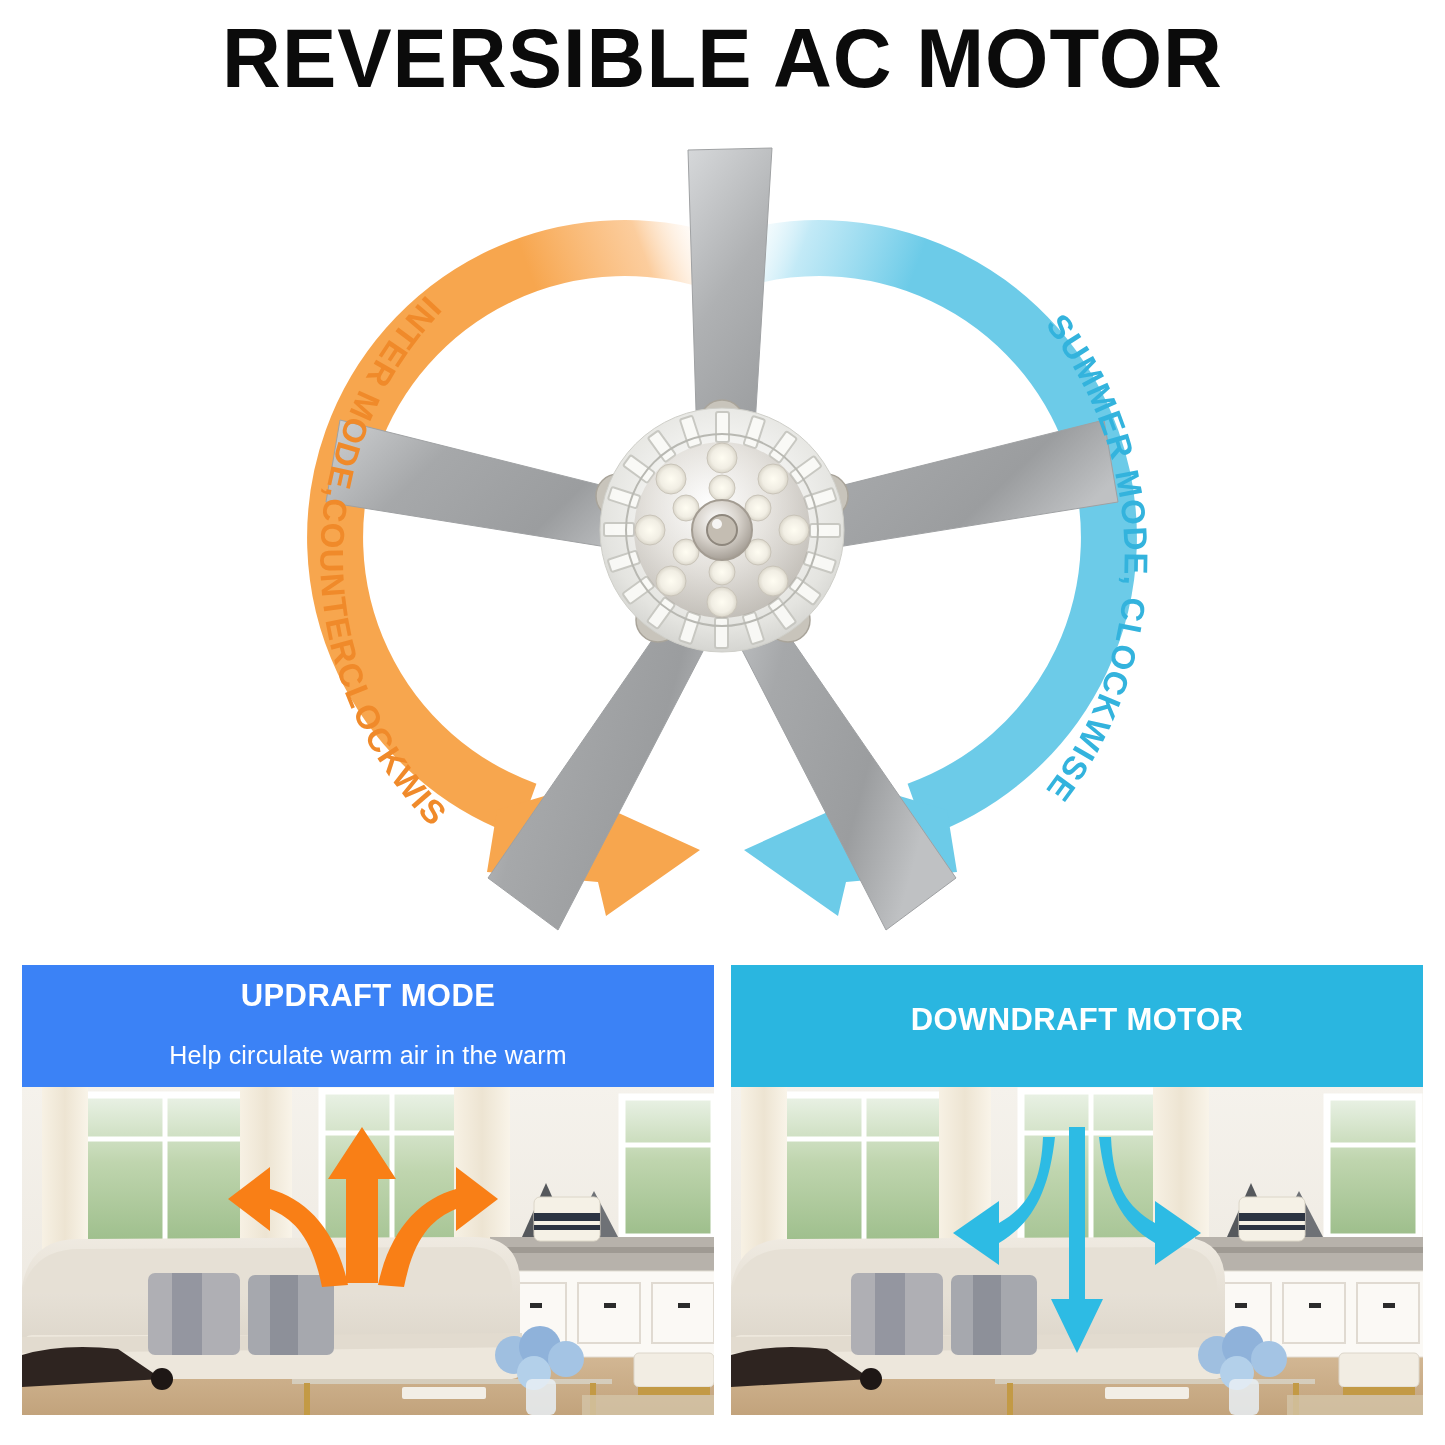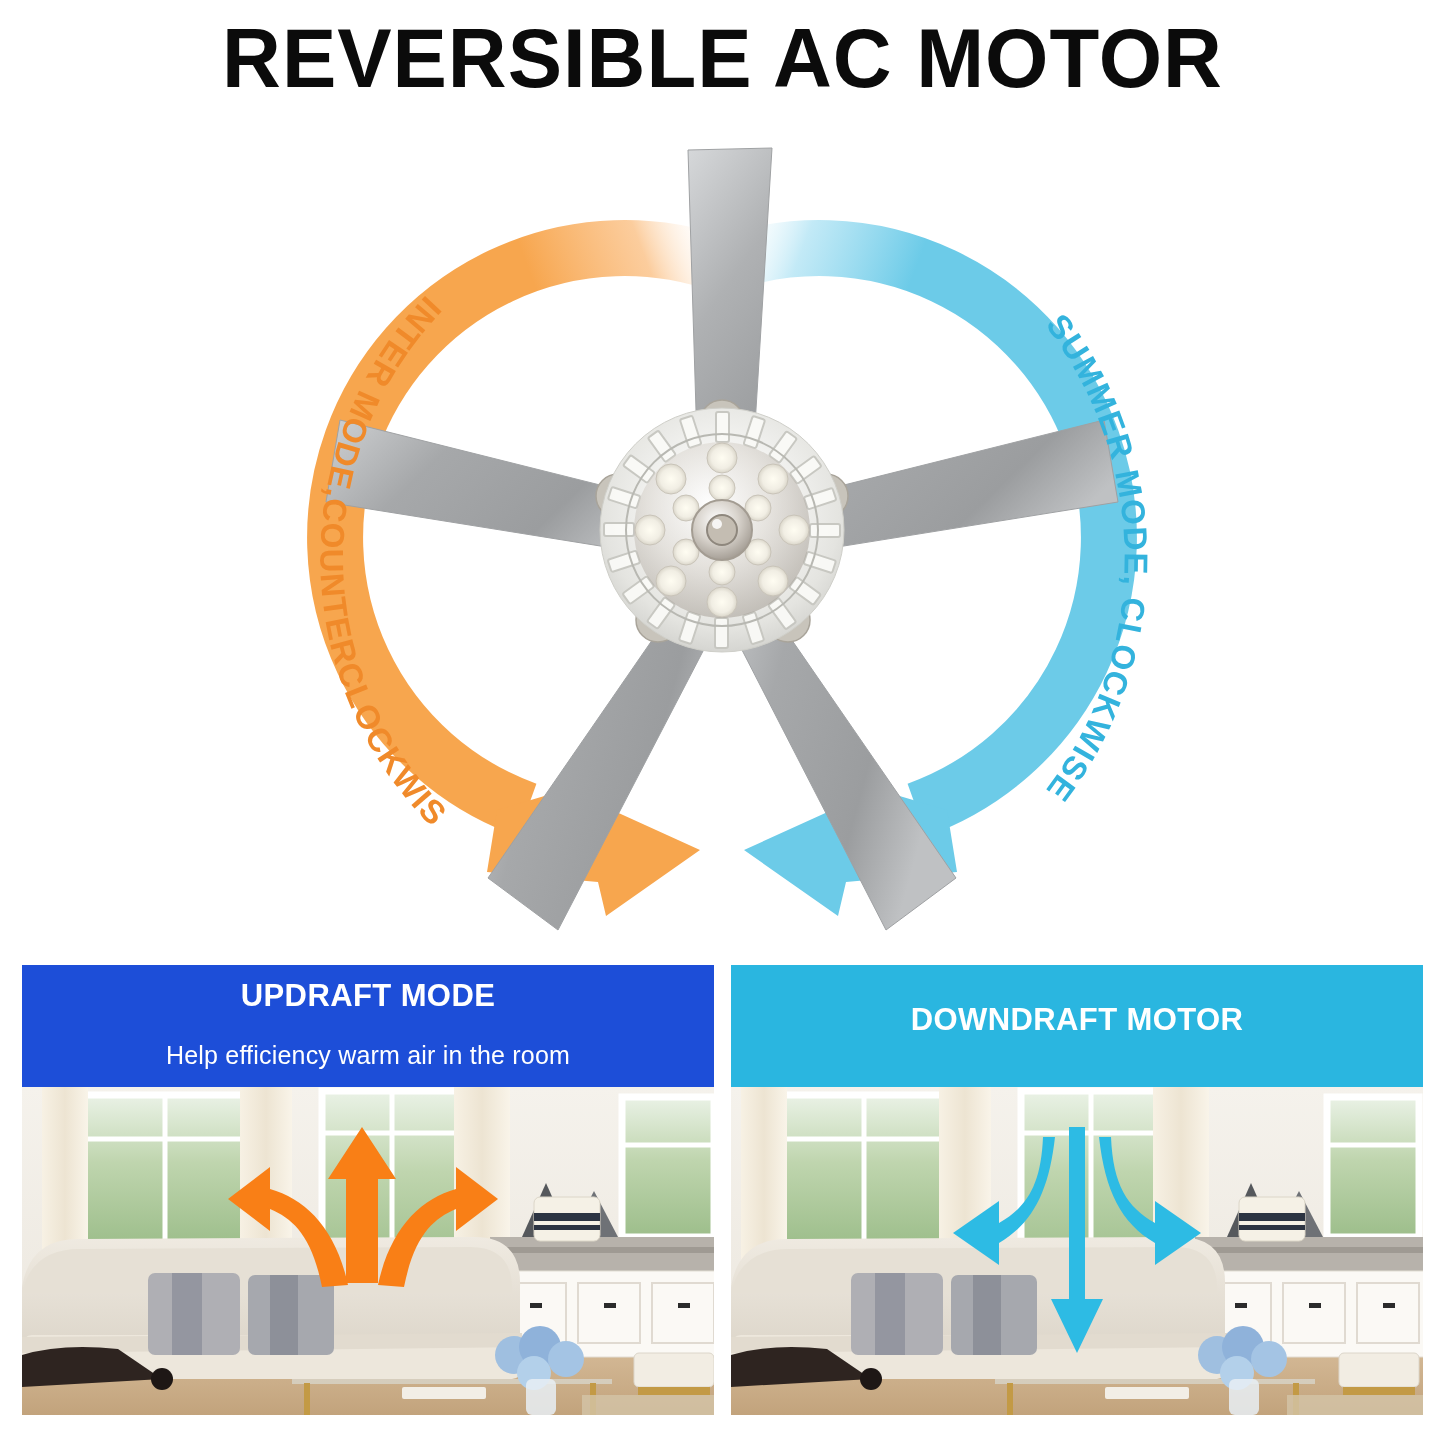--- a/index.html
+++ b/index.html
@@ -71,21 +71,21 @@
     height: 122px;
     flex: 0 0 122px;
     display: flex;
     flex-direction: column;
     align-items: center;
     justify-content: center;
     color: #ffffff;
     box-sizing: border-box;
     padding: 6px 10px 10px;
   }
-  .panel-header.updraft { background: #1d4ed8; gap: 20px; }
+  .panel-header.updraft { background: #3b82f6; gap: 20px; }
   .panel-header.downdraft { background: #2AB6E0; }
   .panel-title {
     font-size: 31px;
     font-weight: bold;
     letter-spacing: 0.4px;
     line-height: 1.1;
     margin-bottom: 8px;
   }
   .panel-sub {
     font-size: 25px;
@@ -262,21 +262,21 @@
       <textPath href="#rightTextPath" startOffset="50%" text-anchor="middle">SUMMER MODE, CLOCKWISE</textPath>
     </text>
   </svg>
 </div>
 
 <div class="panels">
 
   <div class="panel">
     <div class="panel-header updraft">
       <div class="panel-title">UPDRAFT MODE</div>
-      <div class="panel-sub">Help efficiency warm air in the room</div>
+      <div class="panel-sub">Help circulate warm air in the warm</div>
     </div>
     <div class="panel-photo">
       <svg viewBox="0 0 692 328" preserveAspectRatio="xMidYMid slice">
         <defs>
           <linearGradient id="wallU" x1="0" y1="0" x2="0" y2="1">
             <stop offset="0%" stop-color="#F5F2EC"></stop>
               <stop offset="100%" stop-color="#EAE5DC"></stop>
           </linearGradient>
           <linearGradient id="winU" x1="0" y1="0" x2="0" y2="1">
             <stop offset="0%" stop-color="#EAF2E6"></stop>

